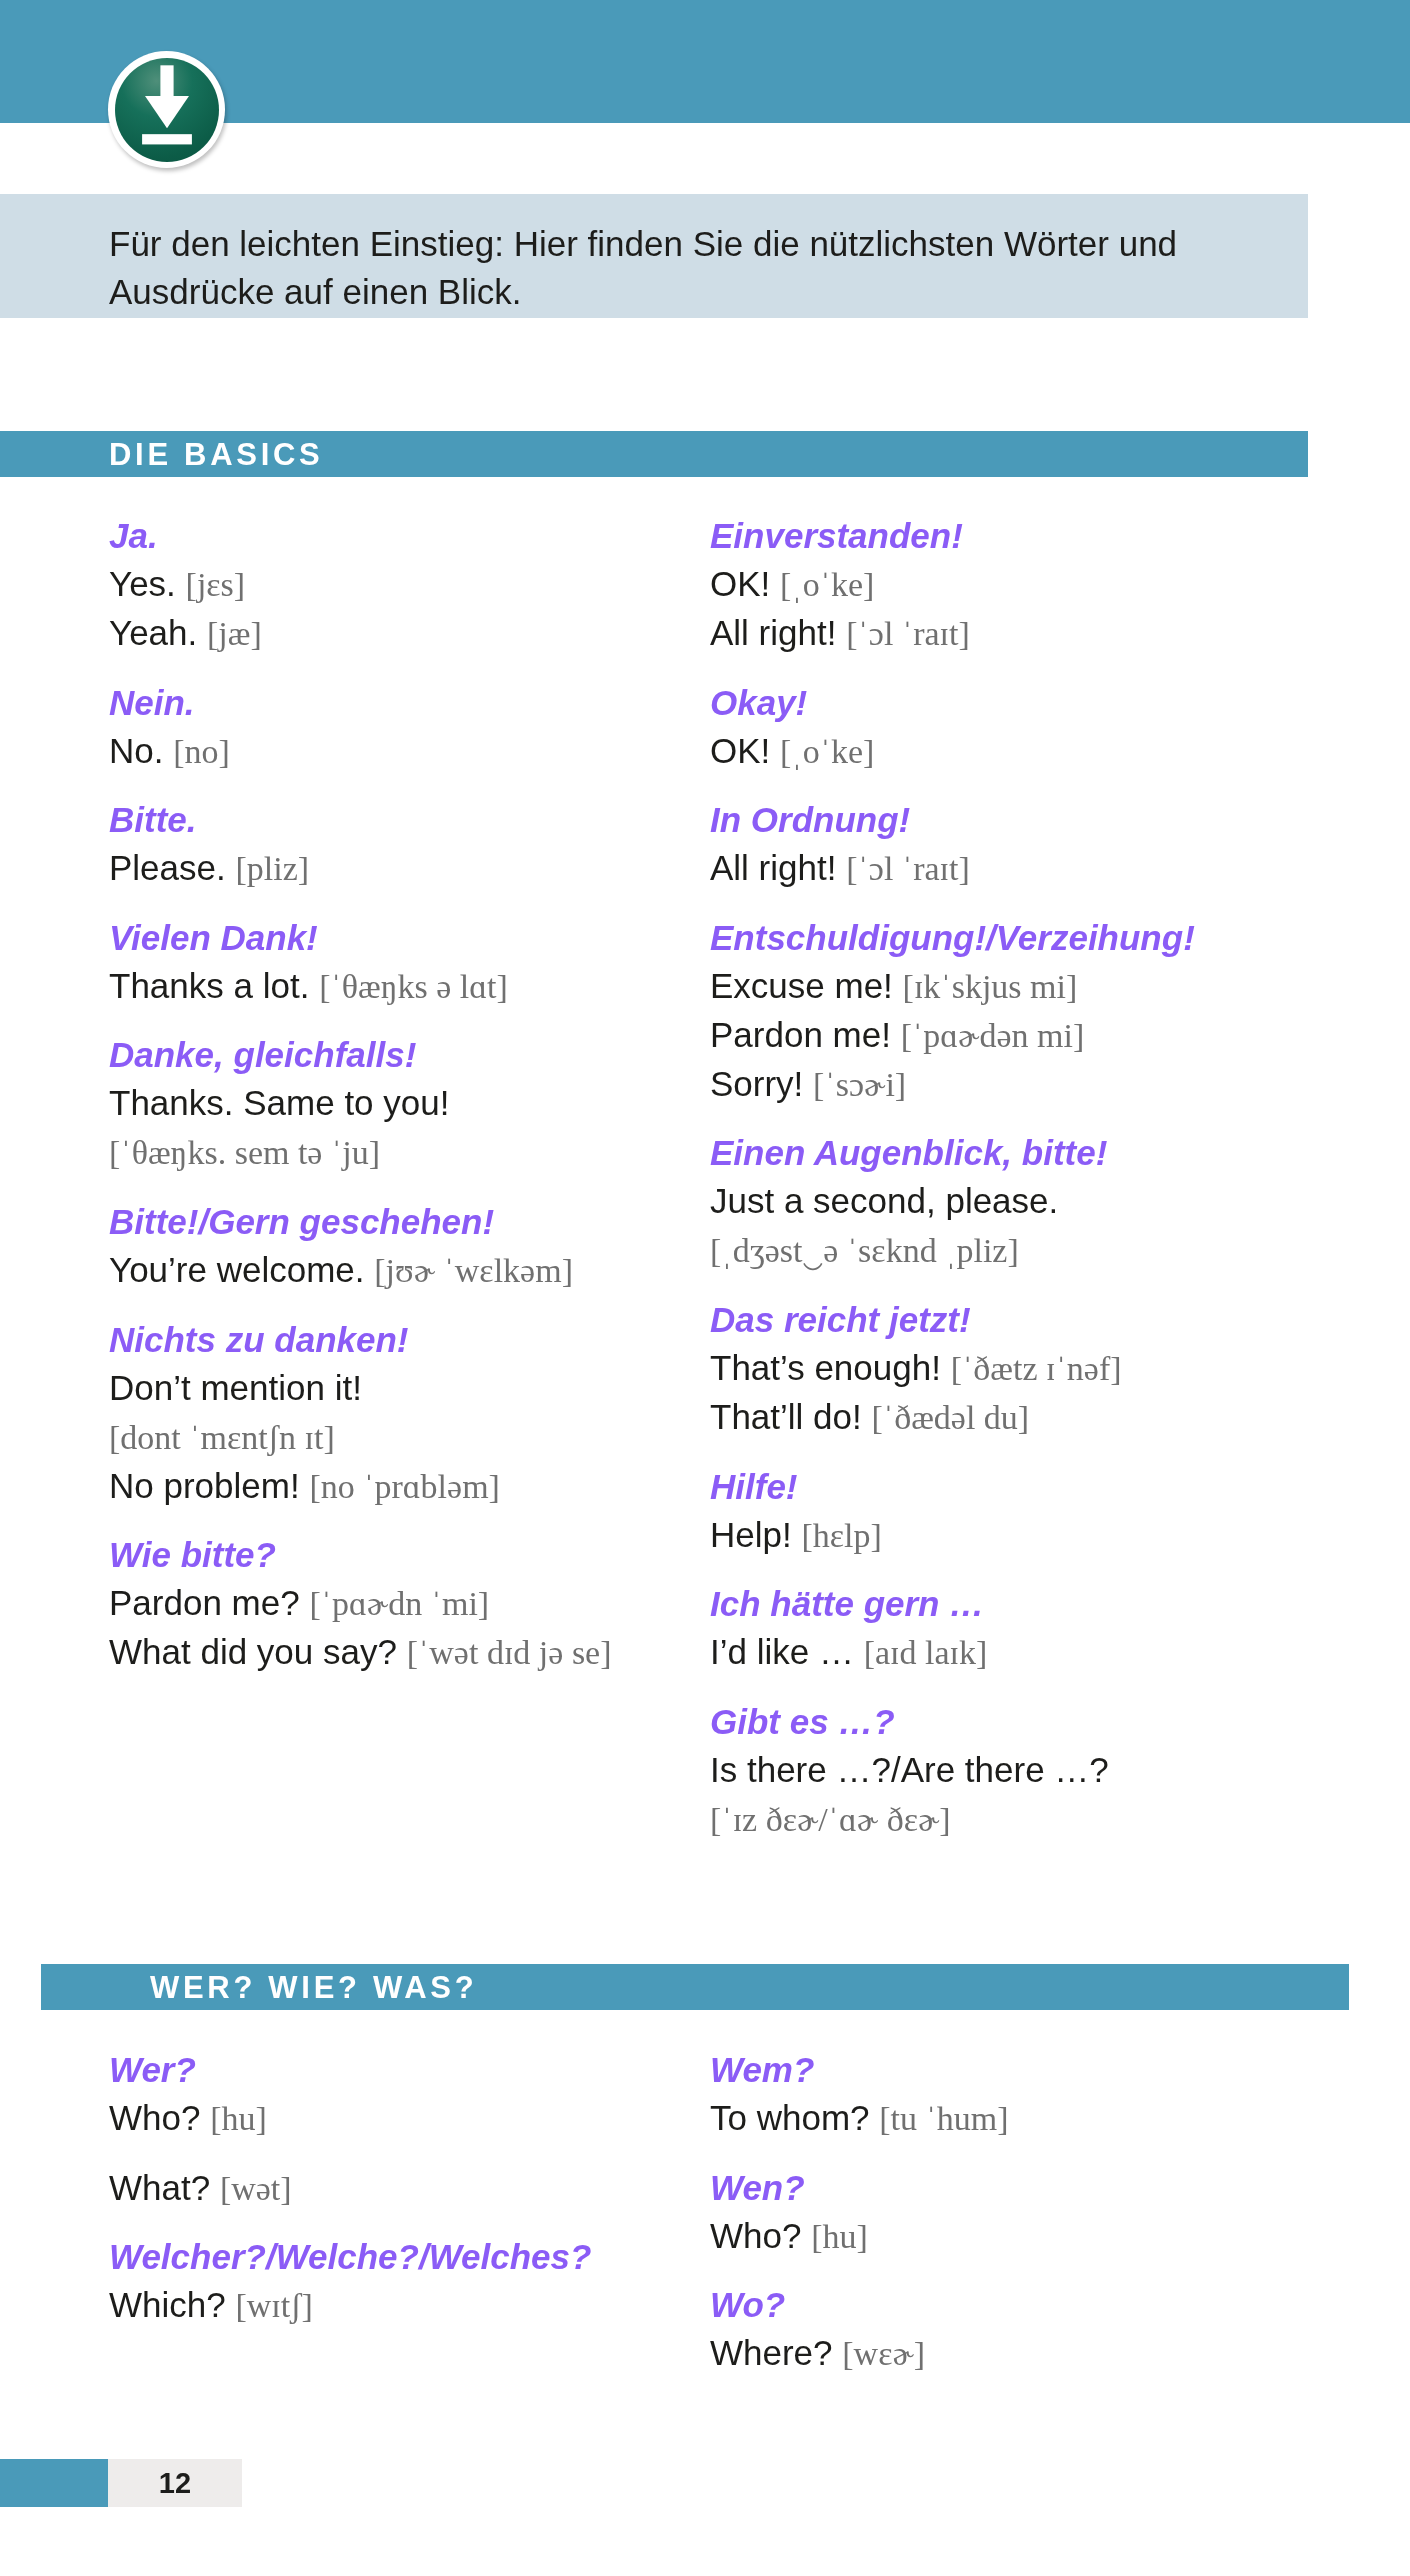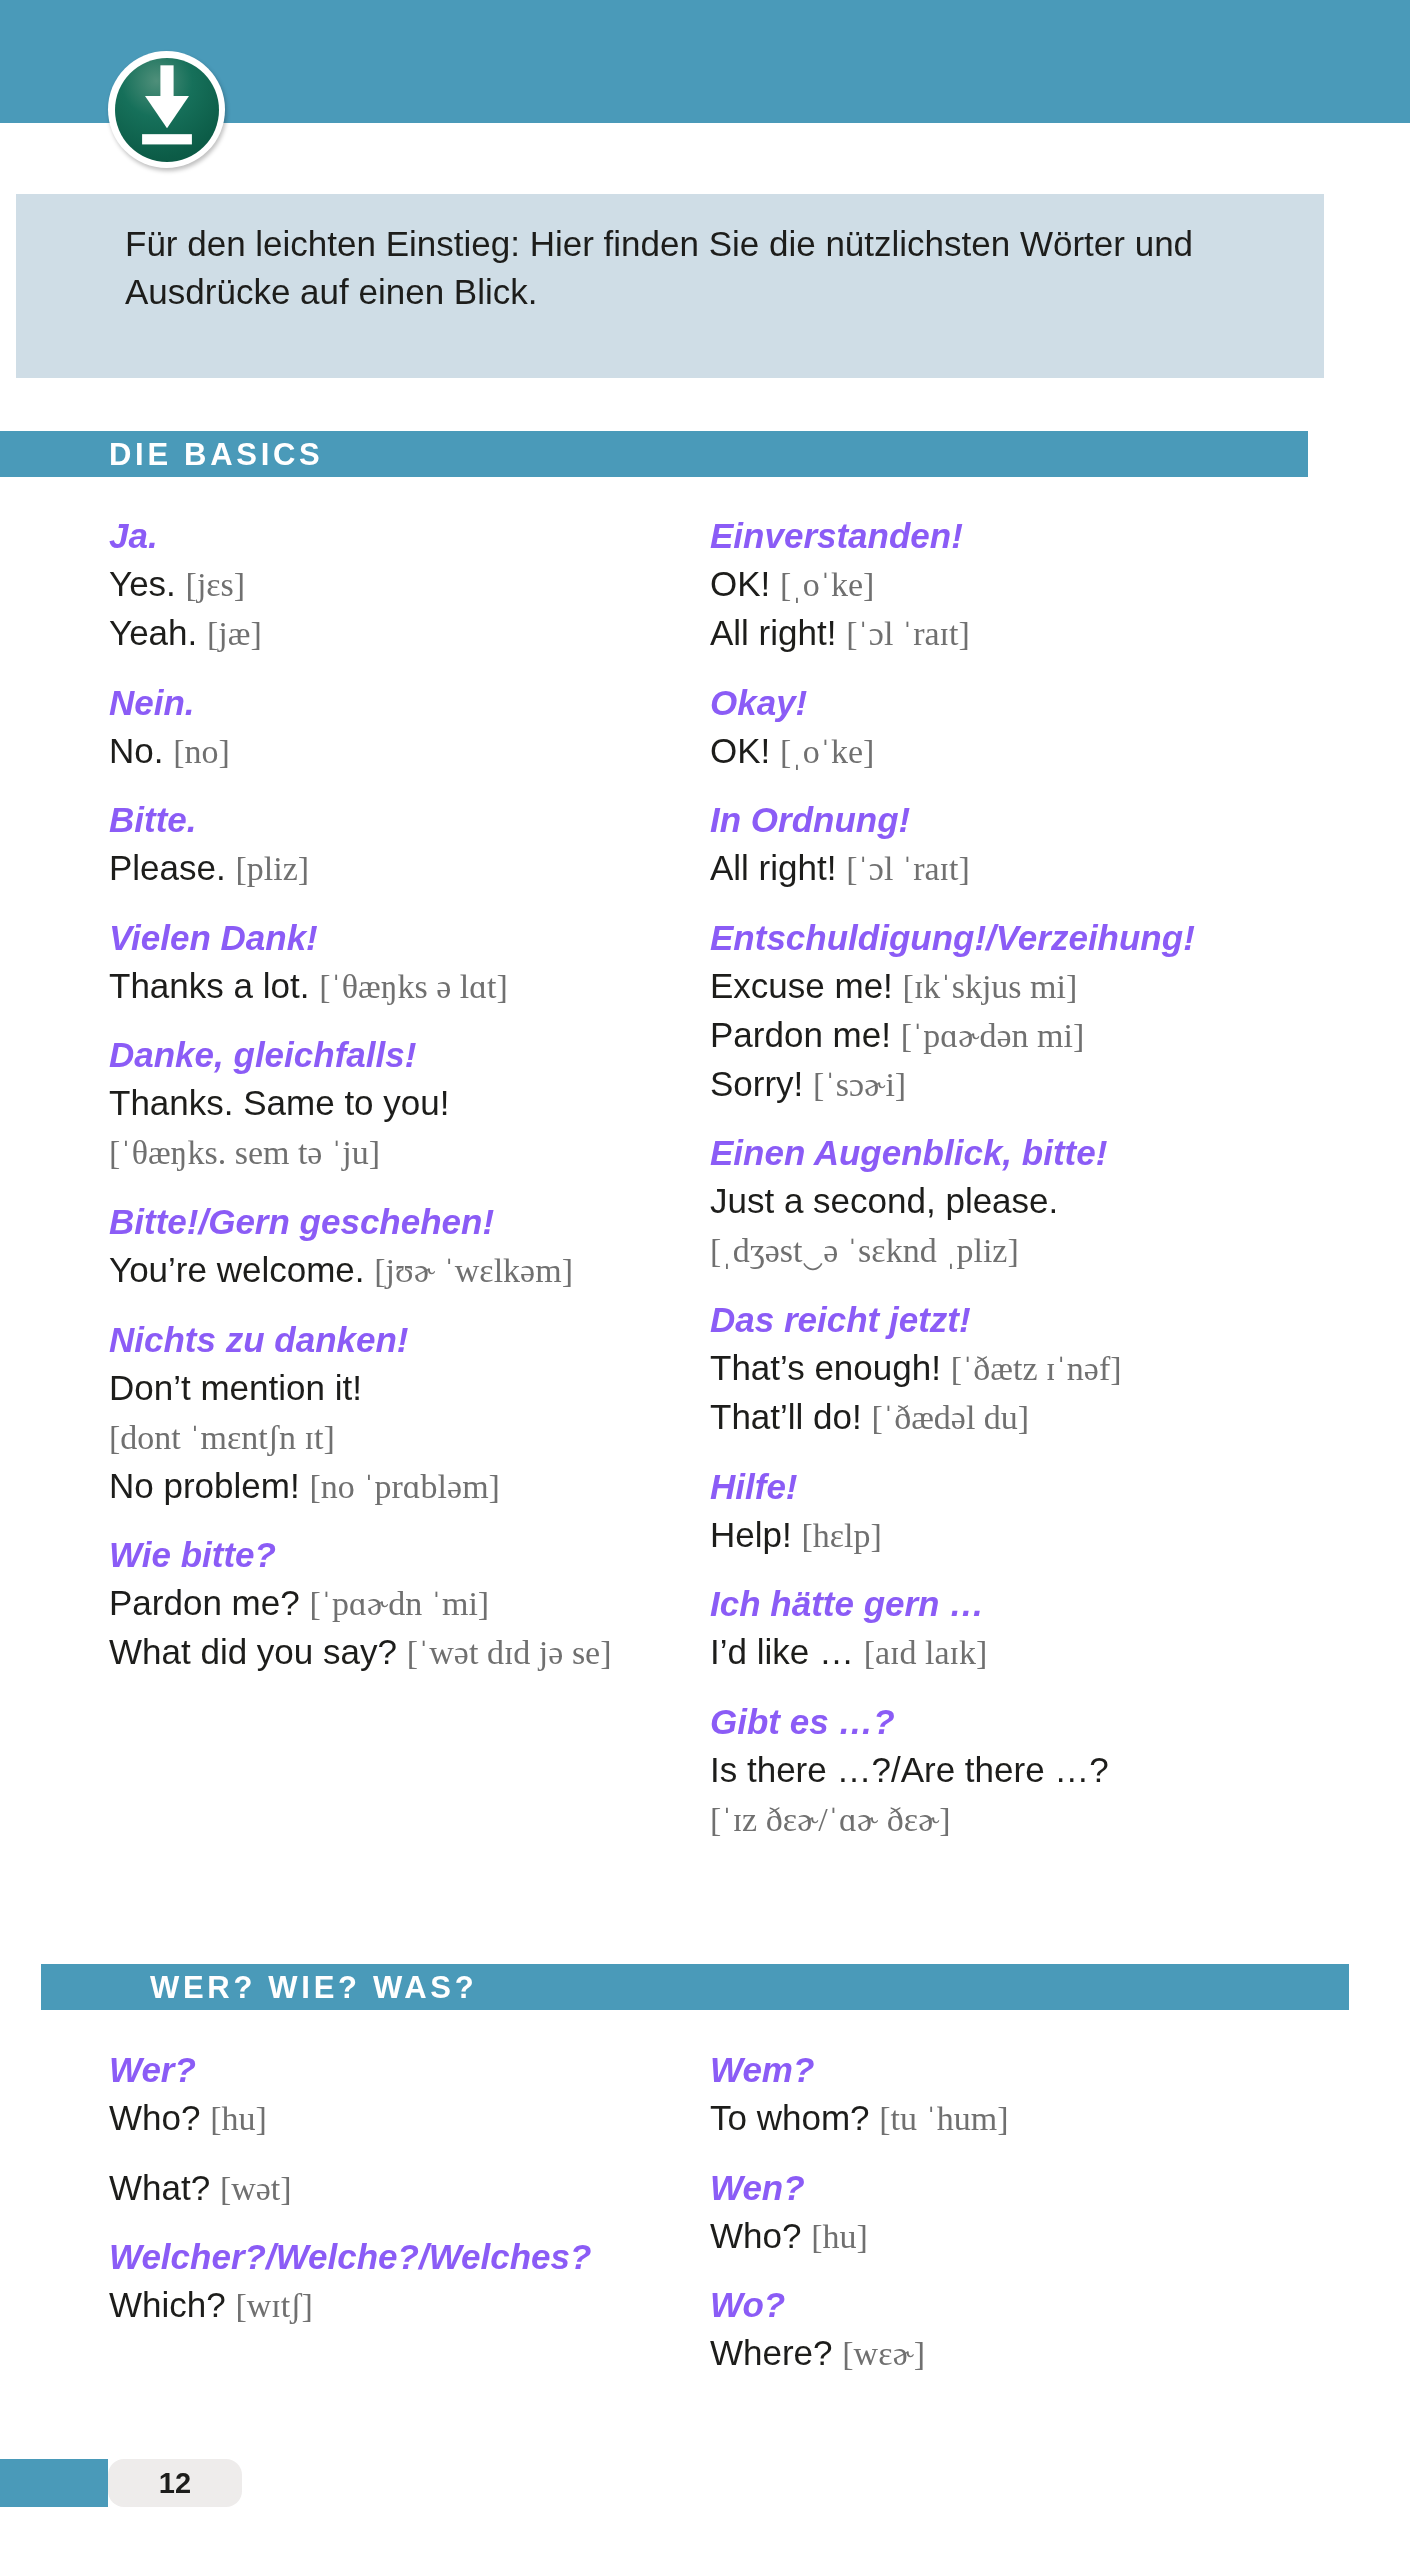--- a/index.html
+++ b/index.html
@@ -7,36 +7,36 @@
   body { position: relative; font-family: "Liberation Sans", "DejaVu Sans", sans-serif; color: #1d1d1b; }
 
   .top-band { position: absolute; left: 0; top: 0; width: 1410px; height: 123px; background: #4a9ab9; }
 
   .dl-icon { position: absolute; left: 108px; top: 51px; width: 117px; height: 117px; border-radius: 50%;
              background: #ffffff; box-shadow: 1.5px 2.9px 4.4px rgba(0,0,0,0.25); }
   .dl-icon .inner { position: absolute; left: 6.6px; top: 6.6px; width: 104px; height: 104px; border-radius: 50%;
              background: radial-gradient(circle at 40% 22%, #4f8f7a 0%, #16705a 35%, #0c5c47 75%, #0a523f 100%); }
   .dl-icon svg { position: absolute; left: 0; top: 0; width: 104px; height: 104px; }
 
-  .intro-box { position: absolute; left: 16px; top: 194px; width: 1308px; height: 184px; background: #cfdde6; }
+  .intro-box { position: absolute; left: 0; top: 194px; width: 1308px; height: 124px; background: #cfdde6; }
   .intro-box p { position: absolute; left: 109px; top: 26.4px; width: 1189px; font-size: 35px; line-height: 48px; color: #1d1d1b; font-weight: normal; }
 
   .section-bar { position: absolute; left: 0; width: 1308px; height: 46px; background: #4a9ab9; }
   .section-bar span { position: absolute; left: 109px; top: 5.9px; font-size: 31px; line-height: 35px; font-weight: bold;
              letter-spacing: 3.7px; color: #ffffff; text-align: right; }
 
   .col { position: absolute; width: 587px; }
   .entry { margin-bottom: 20.6px; }
   .entry .de { display: block; font-size: 35px; line-height: 48px; font-style: italic; font-weight: bold; color: #8b5cf6; white-space: nowrap; }
   .entry .line { display: block; font-size: 35px; line-height: 48px; color: #1d1d1b; white-space: nowrap; }
   .entry .ipa { font-family: "Liberation Serif", "DejaVu Serif", serif; color: #707070; font-size: 34px; }
 
   .footer-bar { position: absolute; left: 0; top: 2459px; width: 108px; height: 48px; background: #4a9ab9; }
   .footer-page { position: absolute; left: 108px; top: 2459px; width: 134px; height: 48px; background: #eeeceb;
-             text-align: center; font-size: 29px; line-height: 48px; font-weight: bold; color: #1d1d1b; border-radius: 16px; }
+             text-align: center; font-size: 29px; line-height: 48px; font-weight: bold; color: #1d1d1b; }
 </style>
 </head>
 <body>
 
 <div class="top-band"></div>
 
 <div class="dl-icon">
   <div class="inner">
     <svg viewBox="0 0 142 142">
       <rect x="62" y="10" width="18" height="44" fill="#ffffff"></rect>

